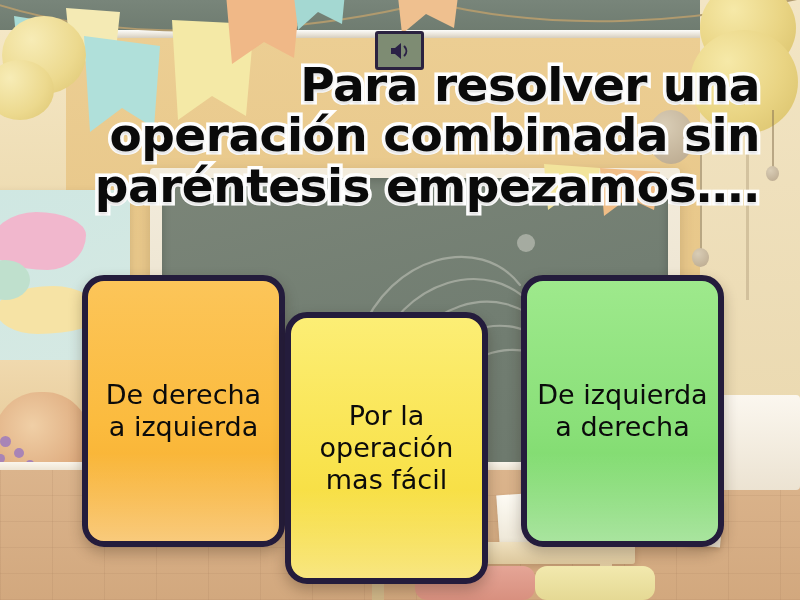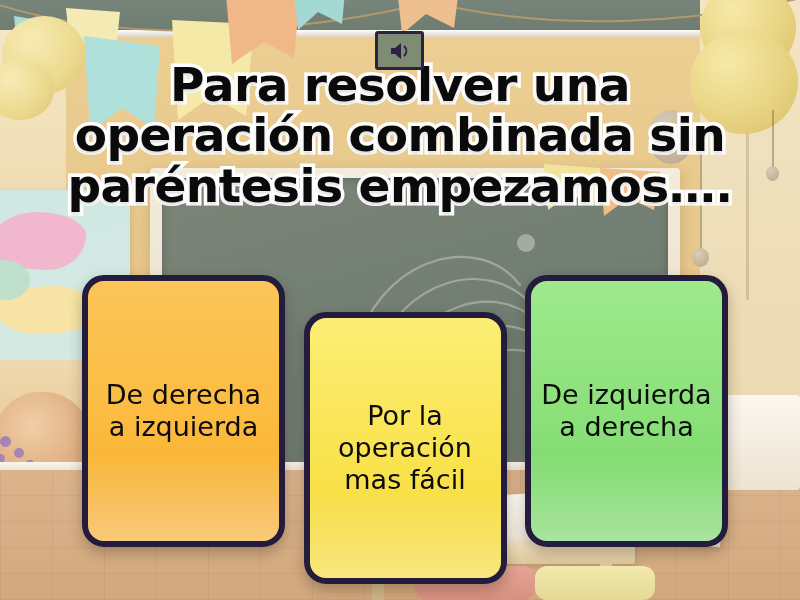--- a/index.html
+++ b/index.html
@@ -195,42 +195,42 @@
     cursor:pointer;
     z-index:30;
   }
   #audio-button svg { display:block; }
 
   
   #question {
     position:absolute;
     left:40px; top:60px;
     width:720px;
-    text-align:center;
+    text-align:right;
     z-index:25;
     font-family:"DejaVu Sans", sans-serif;
     font-weight:700;
     font-size:47px;
     line-height:1.07;
     letter-spacing:-0.5px;
     color:#0a0a0a;
     -webkit-text-stroke:7px #ffffff;
     paint-order:stroke fill;
     text-shadow:
       0 0 2px #fff, 0 0 2px #fff,
       0 2px 3px rgba(0,0,0,.18);
   }
 
   
   #answers {
     position:absolute;
     left:82px; top:275px;
     width:646px; height:272px;
     display:flex;
-    justify-content:space-between;
+    justify-content:flex-start;
     z-index:20;
   }
   .answer-card {
     width:203px; height:272px;
     border:6px solid #241c3c;
     border-radius:22px;
     display:flex;
     align-items:center;
     justify-content:center;
     padding:8px 10px;
@@ -251,21 +251,21 @@
     z-index:2;
     font-family:"DejaVu Sans", sans-serif;
     font-weight:400;
     font-size:27px;
     line-height:1.18;
     text-align:center;
     color:#0b0b0b;
   }
   .card-orange { background:linear-gradient(180deg,#fcc559 0%,#fbbb3e 55%,#f5aa2b 100%); }
   .card-yellow { background:linear-gradient(180deg,#fcee75 0%,#f9e34e 55%,#f4d732 100%);margin-top:37px; }
-  .card-green  { background:linear-gradient(180deg,#9ee98c 0%,#8ae079 55%,#74d463 100%); }
+  .card-green  { background:linear-gradient(180deg,#9ee98c 0%,#8ae079 55%,#74d463 100%);margin-left:33px; }
 </style>
 </head>
 <body>
 
 <div id="stage">
 
   <div class="bg-layer board-top"></div>
   <div class="bg-layer board-top-rail"></div>
   <div class="bg-layer wall"></div>
   <div class="bg-layer left-panel"></div>

